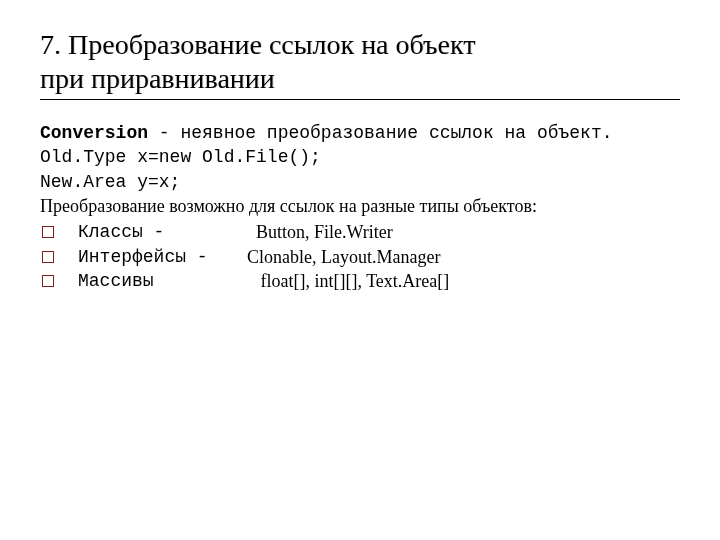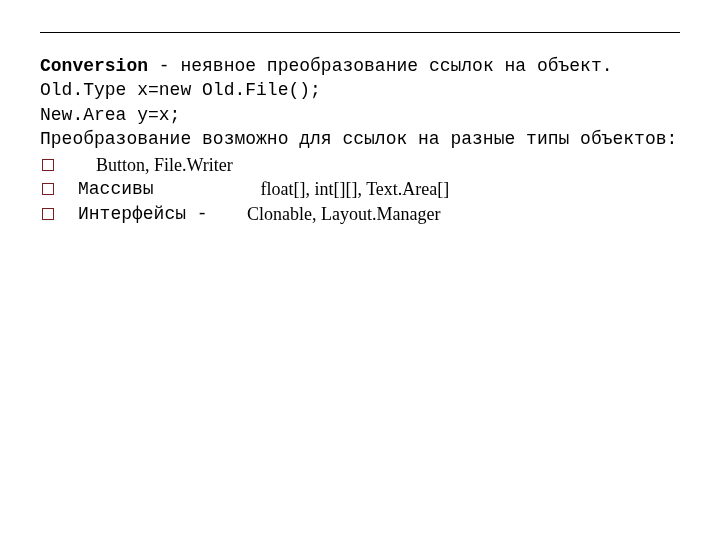--- a/index.html
+++ b/index.html
@@ -61,47 +61,52 @@
   }
   .li-value {
     font-family: Liberation Serif, serif;
     white-space: pre;
   }
   .strong-mono {
     font-family: "Courier New", Courier, monospace;
     font-weight: bold;
   }
   .body-serif {
-    font-family: Liberation Mono, monospace;
+    font-family: Liberation Serif, serif;
   }
 </style>
 </head>
 <body>
 
 <div class="slide">
+  <h1 class="title">
+    <span>7. Преобразование ссылок на объект</span><br>
+    <span> при приравнивании</span>
+  </h1>
   <hr class="title-rule">
 
   <div class="content">
     <div>
       <span class="strong-mono">Conversion</span><span class="mono"> - неявное преобразование ссылок на объект.</span>
     </div>
     <div class="mono">Old.Type x=new Old.File();</div>
     <div class="mono">New.Area y=x;</div>
     <div class="body-serif">Преобразование возможно для ссылок на разные типы объектов:</div>
 
     <ul class="bullets">
       <li>
         <span class="sqbox"></span>
+        <span class="li-label">Классы -</span>
         <span class="li-value">    Button, File.Writer</span>
+      </li>
+      <li>
+        <span class="sqbox"></span>
+        <span class="li-label">Интерфейсы -</span>
+        <span class="li-value">  Clonable, Layout.Manager</span>
       </li>
       <li>
         <span class="sqbox"></span>
         <span class="li-label">Массивы</span>
         <span class="li-value">     float[], int[][], Text.Area[]</span>
       </li>
-      <li>
-        <span class="sqbox"></span>
-        <span class="li-label">Интерфейсы -</span>
-        <span class="li-value">  Clonable, Layout.Manager</span>
-      </li>
     </ul>
   </div>
 </div>
 
 </body></html>

